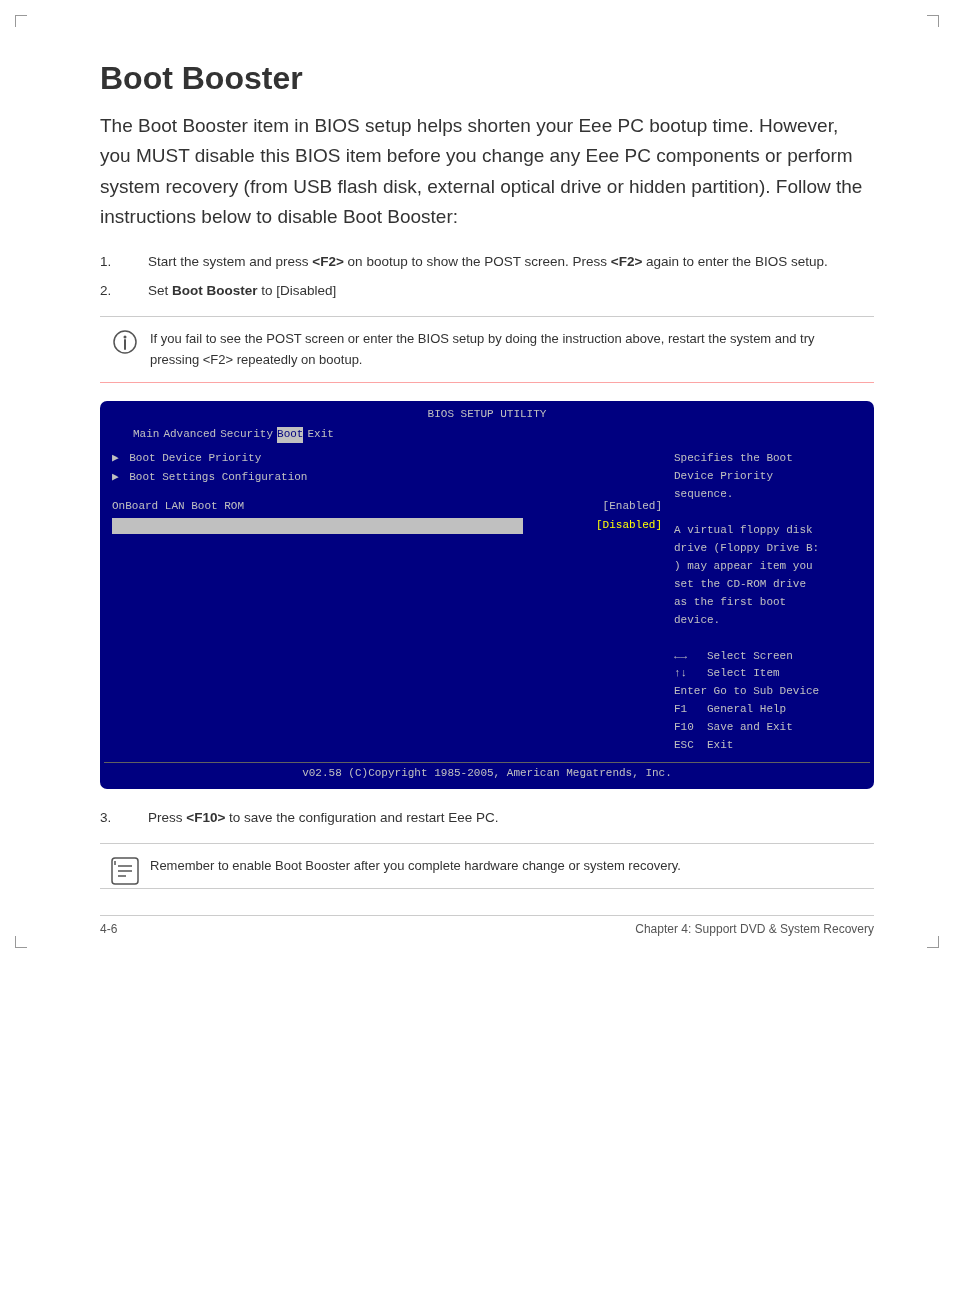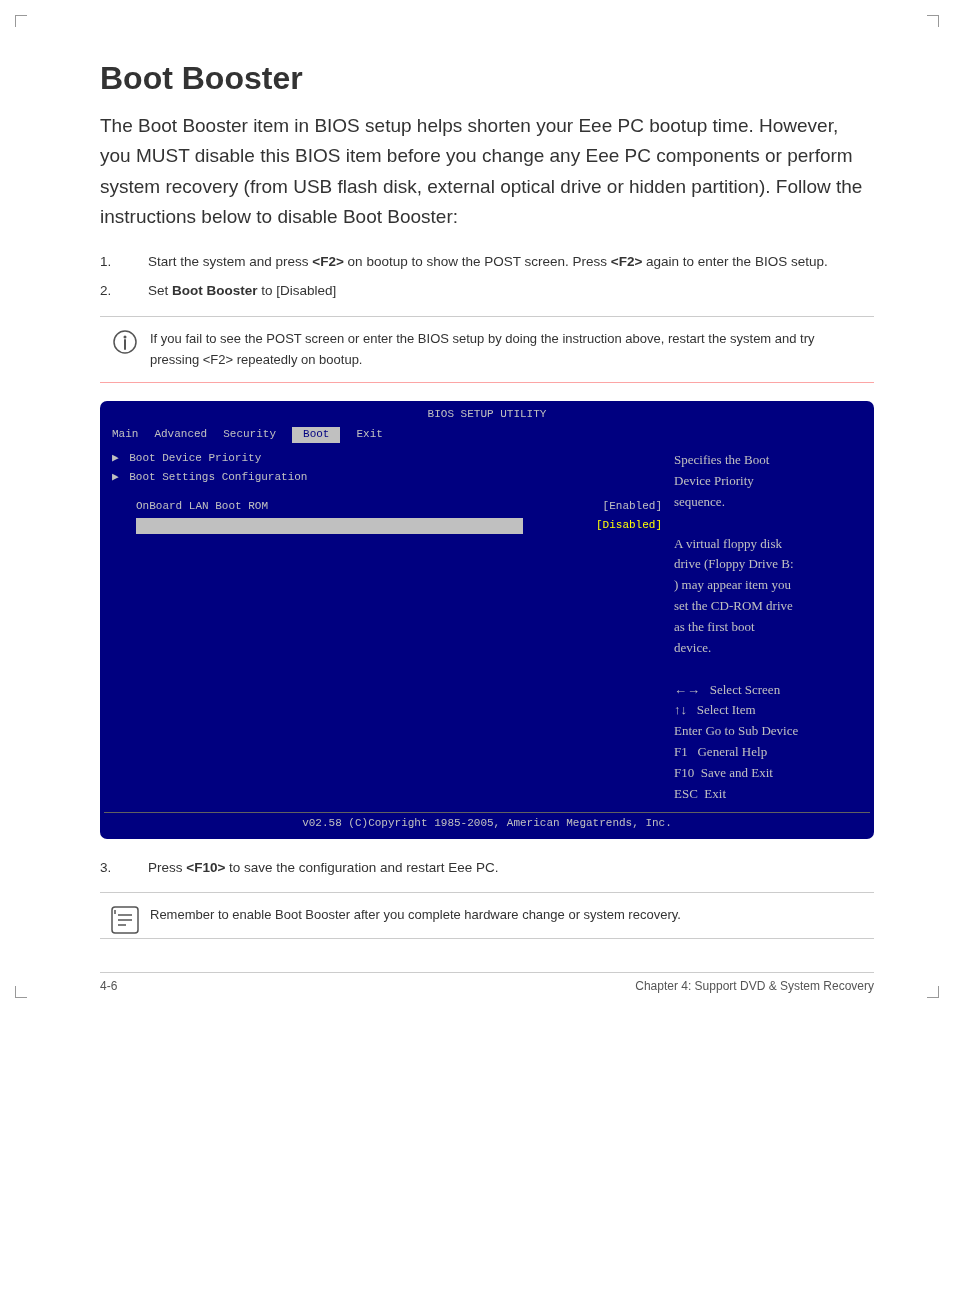--- a/index.html
+++ b/index.html
@@ -105,28 +105,29 @@
       color: #c0c0c0;
       background: #000080;
       padding: 2px 0;
       font-size: 11px;
     }
     .bios-menu-bar {
       display: flex;
       background: #000080;
       color: #c0c0c0;
       padding: 2px 8px;
-      gap: 16px;
-      font-size: 11px;
+      gap: 4px;
+      font-size: 11px;
+      margin-left: 21px;
     }
     .bios-menu-item { color: #c0c0c0; }
     .bios-menu-item.active {
       background: #c0c0c0;
       color: #000080;
-      padding: 0 11px;
+      padding: 0 0;
     }
     .bios-body {
       display: flex;
       background: #000080;
       padding: 6px 8px;
       gap: 0;
     }
     .bios-left {
       flex: 1;
       color: #c0c0c0;
@@ -143,34 +144,33 @@
       display: flex;
       align-items: flex-start;
       margin-bottom: 3px;
       color: #c0c0c0;
     }
     .bios-arrow { margin-right: 4px; color: #c0c0c0; }
     .bios-item.selected, .bios-selected { background: #c0c0c0; color: #000080; padding: 0 2px; }
     .bios-kv {
       display: flex;
       margin-bottom: 3px;
-      margin-left: 24px;
     }
     .bios-key { flex: 1; color: #c0c0c0; }
     .bios-val { color: #c0c0c0; }
     .bios-footer {
       text-align: center;
       background: #000080;
       color: #c0c0c0;
       border-top: 1px solid #606060;
       padding: 3px 0;
       font-size: 11px;
     }
     .bios-spacer { height: 10px; }
-    .bios-right-line { margin-bottom: 2px; font-size: 13px; font-family: Liberation Serif, serif; }
+    .bios-right-line { margin-bottom: 2px; font-size: 11px; }
 
     
     .tip-box {
       border-top: 1px solid #ccc;
       border-bottom: 1px solid #ccc;
       padding: 12px 16px 12px 50px;
       margin-bottom: 14px;
       position: relative;
       font-family: Arial, sans-serif;
       font-size: 13px;
@@ -181,21 +181,21 @@
       position: absolute;
       left: 10px;
       top: 12px;
       width: 30px;
       height: 30px;
     }
 
     
     .page-footer {
       position: absolute;
-      bottom: 20px;
+      bottom: 27px;
       left: 100px;
       right: 80px;
       display: flex;
       justify-content: space-between;
       font-family: Arial, sans-serif;
       font-size: 12px;
       color: #555;
       border-top: 1px solid #ccc;
       padding-top: 6px;
     }

